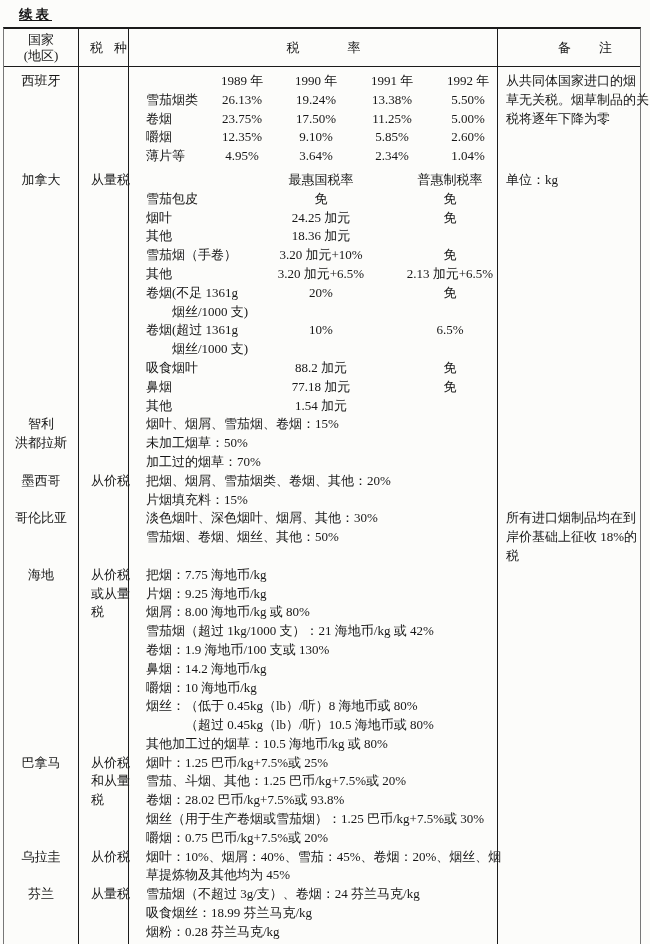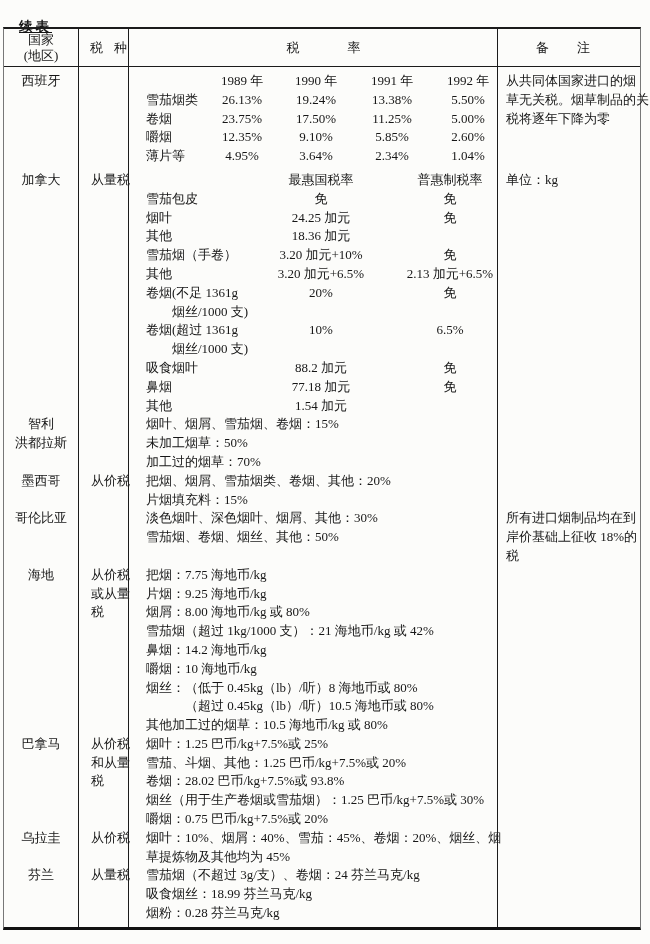--- a/index.html
+++ b/index.html
@@ -1,28 +1,28 @@
 <!DOCTYPE html>
 <html><head>
 <meta charset="utf-8">
 <style>
   html,body{margin:0;padding:0;background:#e8e8e8;}
   .page{position:relative;width:650px;height:944px;background:#fcfcfa;overflow:hidden;
         font-family:"Liberation Serif","DejaVu Serif",serif;color:#161616;font-size:13px;}
-  .continued{position:absolute;left:19px;top:18px;font-size:13.5px;letter-spacing:3px;font-weight:bold;text-decoration:underline;}
+  .continued{position:absolute;left:19px;top:6px;font-size:13.5px;letter-spacing:3px;font-weight:bold;text-decoration:underline;}
   .tbl{position:absolute;left:3px;top:27px;width:636px;
        border-top:2px solid #1b1b1b;border-bottom:3px solid #111;
        border-left:1px solid #777;border-right:1px solid #777;}
   .vline{position:absolute;top:0;bottom:0;width:1px;background:#1b1b1b;}
   .v1{left:74px;} .v2{left:124px;} .v3{left:493px;}
   .thead{display:flex;align-items:center;height:37px;border-bottom:1px solid #1b1b1b;}
   .h-country{width:74px;flex:none;text-align:center;line-height:16px;font-size:13px;}
   .h-tax{width:50px;flex:none;text-align:center;letter-spacing:11px;padding-left:11px;box-sizing:content-box;}
   .h-rate{width:369px;flex:none;text-align:center;letter-spacing:48px;padding-left:48px;box-sizing:border-box;}
-  .h-remark{flex:1;text-align:left;letter-spacing:28px;padding-left:28px;}
+  .h-remark{flex:1;text-align:right;letter-spacing:28px;padding-left:28px;}
   .tbody{padding:5px 0 4px 0;line-height:18.8px;}
   .sec{display:flex;}
   .sec.gap-after{margin-bottom:5px;}
   .c-country{width:74px;flex:none;text-align:center;}
   .c-tax{width:50px;flex:none;padding-left:5px;box-sizing:border-box;margin-left:8px;}
   .c-rate{width:369px;flex:none;padding-left:10px;box-sizing:border-box;}
   .c-remark{flex:1;padding-left:1px;padding-right:2px;box-sizing:border-box;min-width:0;}
   .row{display:flex;white-space:nowrap;}
   .row.g5 > div:nth-child(1){width:60px;flex:none;}
   .row.g5 > div:nth-child(2){width:72px;flex:none;text-align:center;}
@@ -221,20 +221,21 @@
           <div class="c-tax">
             <div class="line">从价税</div>
             <div class="line">或从量</div>
             <div class="line">税</div>
           </div>
           <div class="c-rate">
             <div class="line">把烟：7.75 海地币/kg</div>
             <div class="line">片烟：9.25 海地币/kg</div>
             <div class="line">烟屑：8.00 海地币/kg 或 80%</div>
             <div class="line">雪茄烟（超过 1kg/1000 支）：21 海地币/kg 或 42%</div>
+            <div class="line">卷烟：1.9 海地币/100 支或 130%</div>
             <div class="line">鼻烟：14.2 海地币/kg</div>
             <div class="line">嚼烟：10 海地币/kg</div>
             <div class="line">烟丝：（低于 0.45kg（lb）/听）8 海地币或 80%</div>
             <div class="line">　　　（超过 0.45kg（lb）/听）10.5 海地币或 80%</div>
             <div class="line">其他加工过的烟草：10.5 海地币/kg 或 80%</div>
           </div>
           <div class="c-remark"></div>
         </div>
         <div class="sec">
           <div class="c-country">巴拿马</div>

